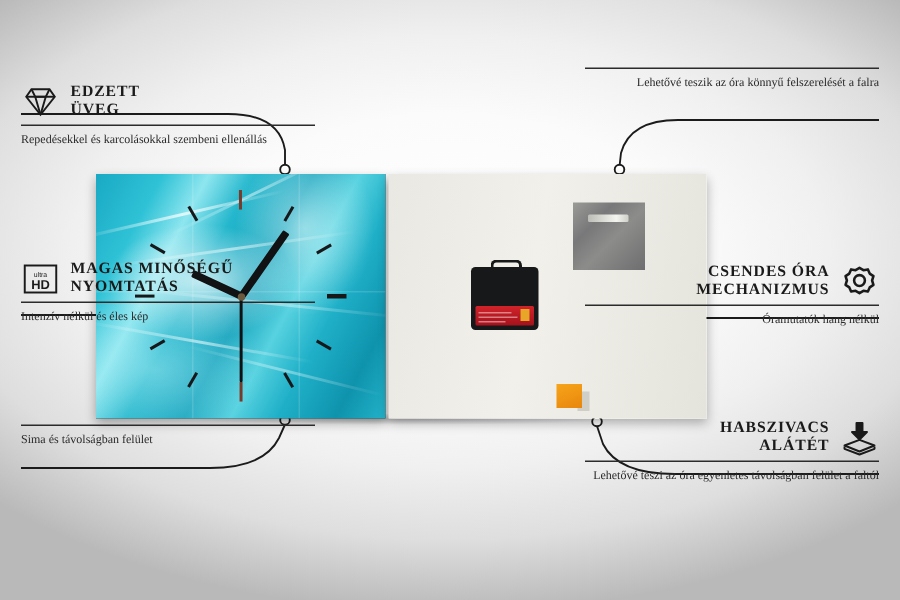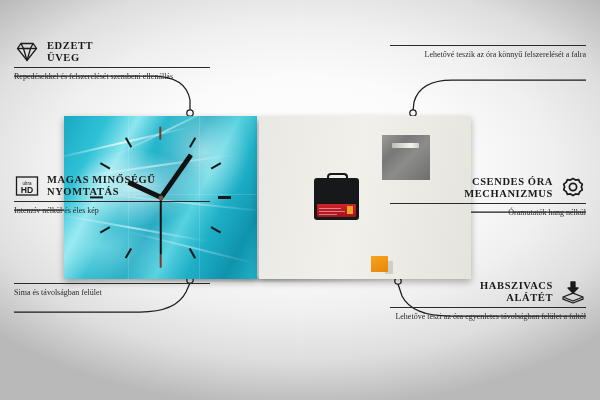--- a/index.html
+++ b/index.html
@@ -161,40 +161,40 @@
           <div class="battline" style="left:2px;top:10px;width:18px;"></div>
           <div id="battgold"></div>
         </div>
       </div>
 
       <div id="foamsh"></div>
       <div id="foam"></div>
     </div>
   </div>
 
-  <div class="callout left" style="left:14px;top:40px;">
+  <div class="callout left" style="left:14px;top:56px;">
     <div class="head">
       <span class="ico">
         <svg viewBox="0 0 26 24">
             <g fill="none" stroke="#1a1a1a" stroke-width="1.3">
           <path d="M3.5 8.5 L7 3.5 L19 3.5 L22.5 8.5 L13 20.5 Z"></path>
           <path d="M3.5 8.5 L22.5 8.5"></path>
               <path d="M7 3.5 L9.5 8.5 L13 20.5"></path>
           <path d="M19 3.5 L16.5 8.5 L13 20.5"></path>
               <path d="M9.5 8.5 L16.5 8.5"></path>
         </g>
           </svg>
       </span>
       <span class="ttl">
         <span>EDZETT</span><br>
         <span>ÜVEG</span>
       </span>
     </div>
     <div class="rule"></div>
-    <div class="sub">Repedésekkel és felszerelését szembeni ellenállás</div>
+    <div class="sub">Repedésekkel és karcolásokkal szembeni ellenállás</div>
   </div>
 
   <div class="callout left" style="left:14px;top:174px;">
     <div class="head">
       <span class="ico">
         <svg viewBox="0 0 26 24">
           <rect x="2.5" y="3" width="21" height="18" fill="none" stroke="#1a1a1a" stroke-width="1.3"></rect>
           <text x="13" y="10.6" font-family="Liberation Sans, sans-serif" font-size="4.6" text-anchor="middle" fill="#1a1a1a">ultra</text>
           <text x="13" y="18.6" font-family="Liberation Sans, sans-serif" font-size="8.6" font-weight="bold" text-anchor="middle" fill="#1a1a1a">HD</text>
         </svg>

